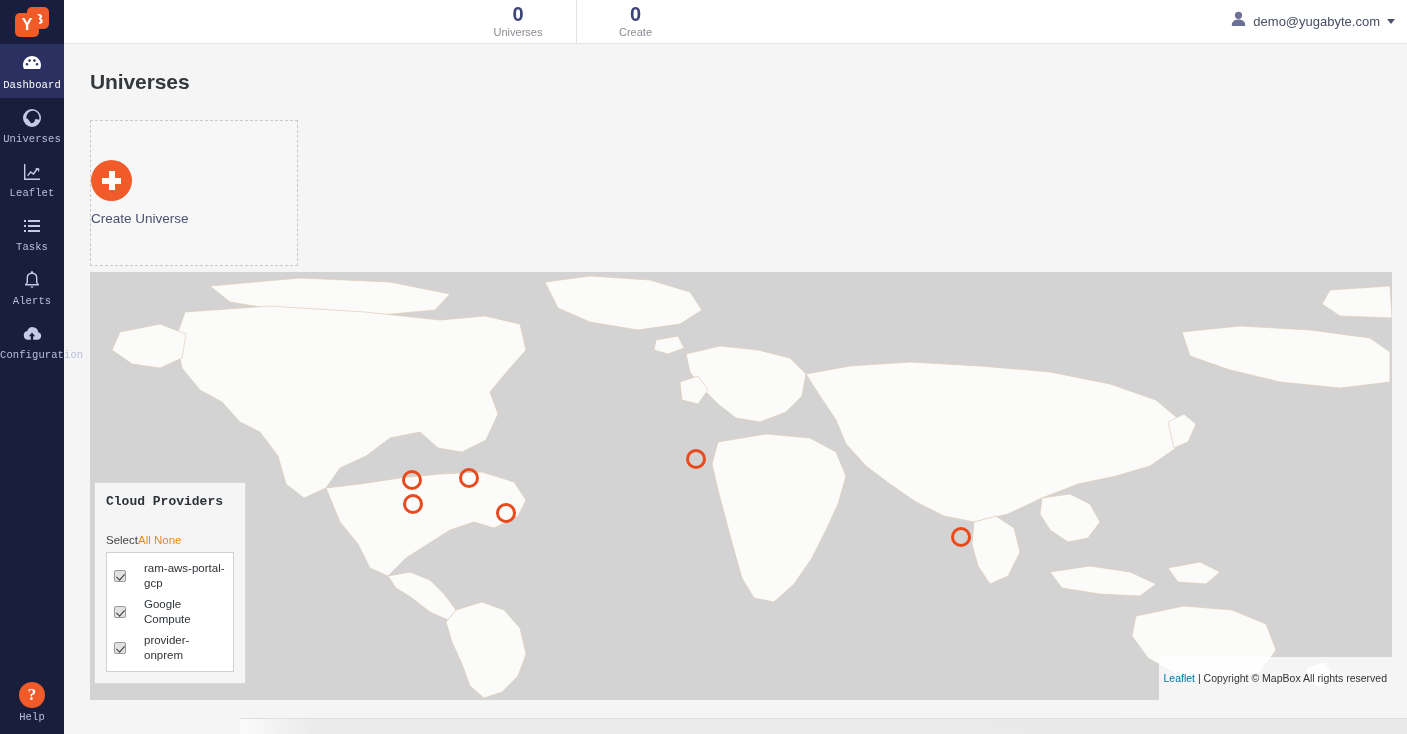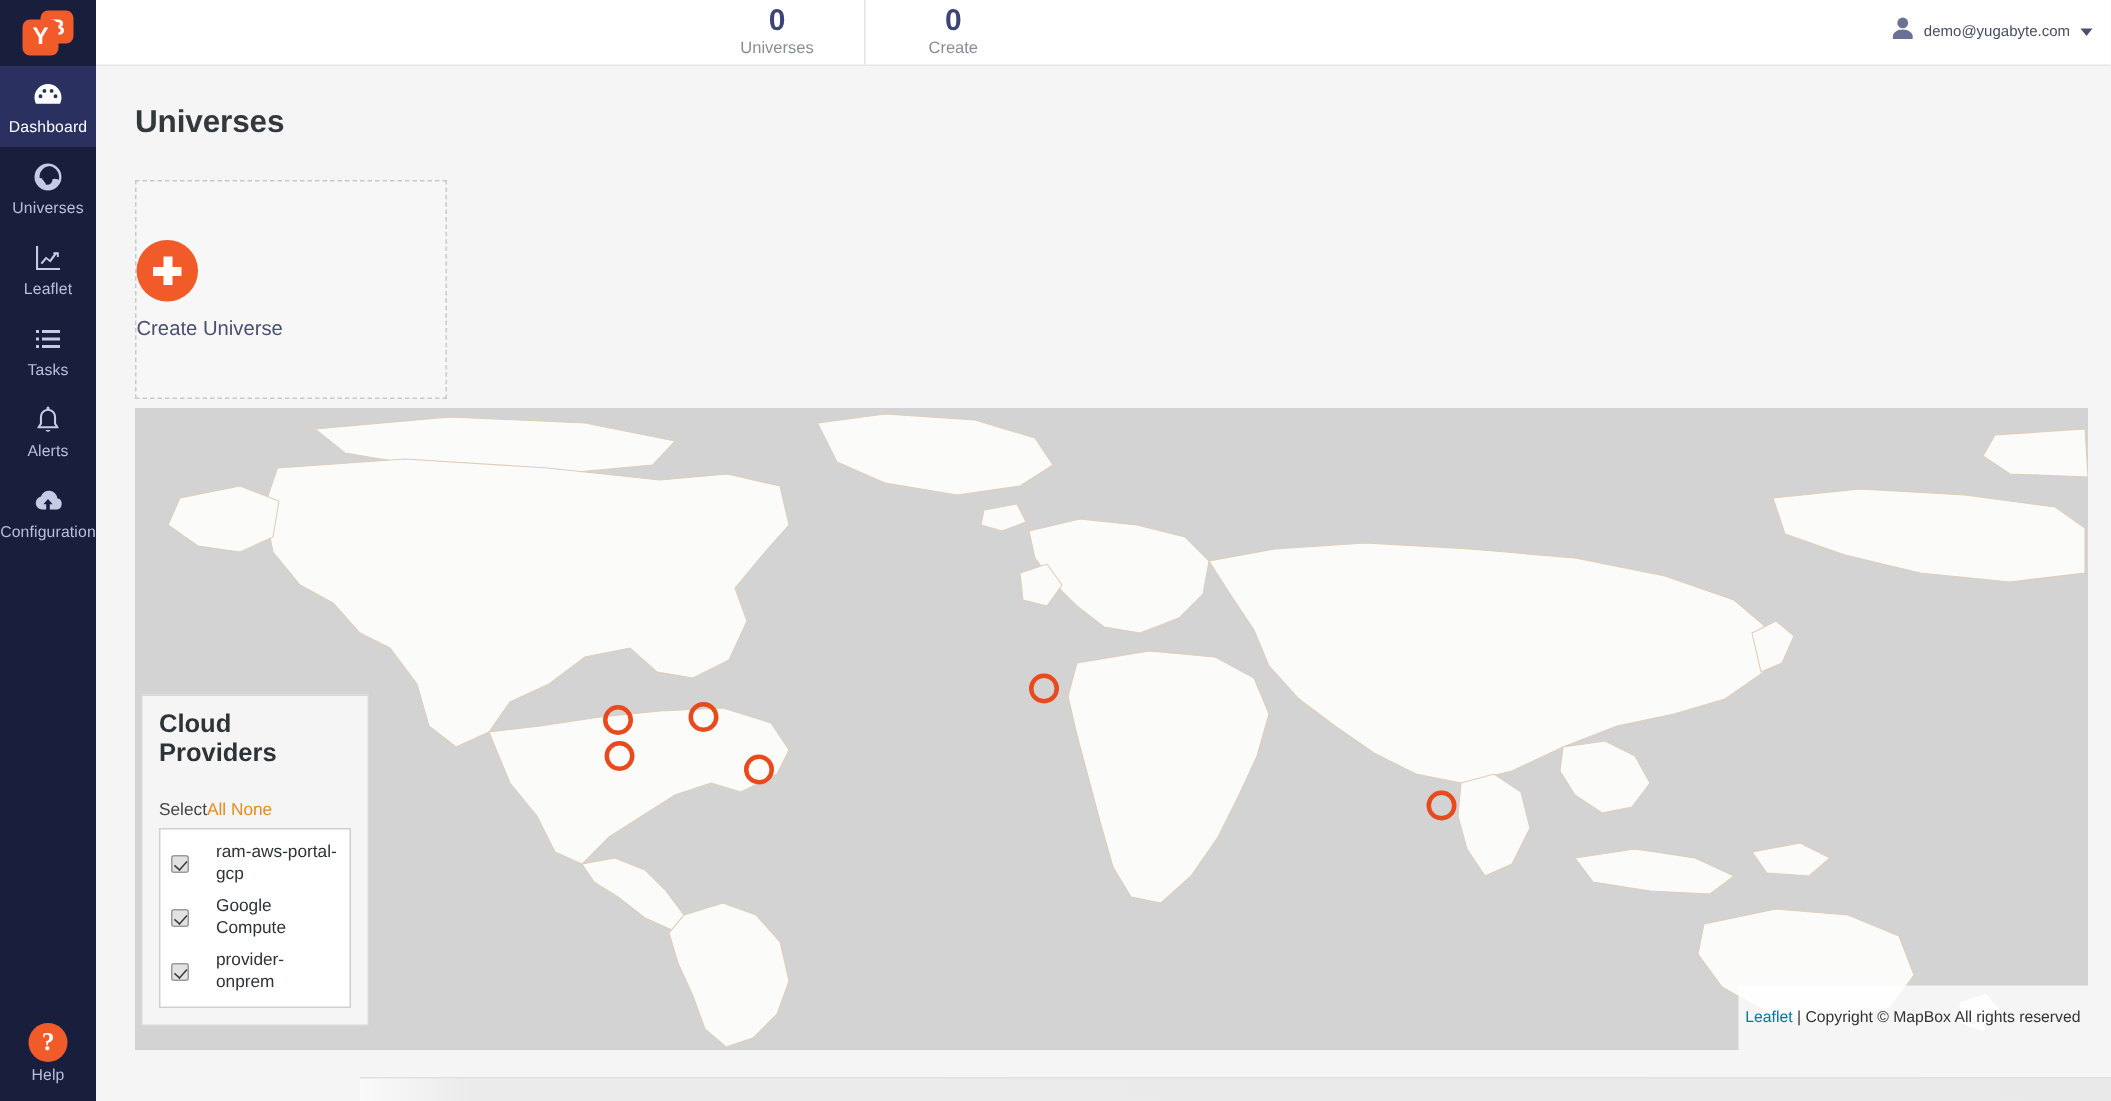--- a/index.html
+++ b/index.html
@@ -58,20 +58,21 @@
     margin-bottom: 3px;
   }
   .nav-item .nav-ico svg { fill: #c6cae4; }
   .nav-item.active .nav-ico svg { fill: #ffffff; }
   .nav-label {
     display: block;
     font-size: 10.5px;
     color: #b9bfdd;
     letter-spacing: .1px;
     line-height: 13px;
+    font-family: Liberation Mono, monospace;
   }
   .nav-item.active .nav-label { color: #ffffff; }
 
   #help-btn {
     position: absolute; left: 0; bottom: 10px;
     width: 64px; text-align: center; cursor: pointer;
   }
   .help-circle {
     width: 26px; height: 26px; border-radius: 50%;
     background: #f15a29; color: #fff;
@@ -105,21 +106,21 @@
     color: #3d4478; line-height: 21px;
   }
   .stat-label { font-size: 11px; color: #888e94; line-height: 14px; }
 
   #user-menu {
     position: absolute; right: 12px; top: 11px;
     display: flex; align-items: center; gap: 7px;
     cursor: pointer;
   }
   #user-menu .uicon svg { fill: #6b7196; }
-  .user-email { font-size: 10px; color: #474d63; }
+  .user-email { font-size: 13px; color: #474d63; }
   .caret {
     width: 0; height: 0;
     border-left: 4.5px solid transparent;
     border-right: 4.5px solid transparent;
     border-top: 5px solid #4a5070;
   }
 
   
   #main {
     position: absolute; left: 64px; top: 44px;
@@ -183,22 +184,22 @@
 
   
   #providers {
     position: absolute; left: 4px; bottom: 16px;
     width: 152px;
     background: rgba(246,246,246,.94);
     border: 1px solid #d8d8d8;
     padding: 9px 11px 11px 11px;
   }
   #providers h3 {
-    font-size: 17px; font-weight: bold; color: #2e3338;
-    line-height: 19px; margin-bottom: 8px;
+    font-size: 13px; font-weight: bold; color: #2e3338;
+    line-height: 19px; margin-bottom: 8px; font-family: Liberation Mono, monospace;
   }
   .select-row { font-size: 11.5px; color: #444; line-height: 16px; margin-bottom: 4px; margin-top: 21px; }
   .select-row a { color: #e8891d; text-decoration: none; cursor: pointer; }
   .prov-box {
     background: #fff; border: 1px solid #d0d0d0;
     padding: 5px 7px;
   }
   .prov-item {
     display: flex; align-items: center; gap: 7px;
     padding: 3px 0; cursor: pointer;

